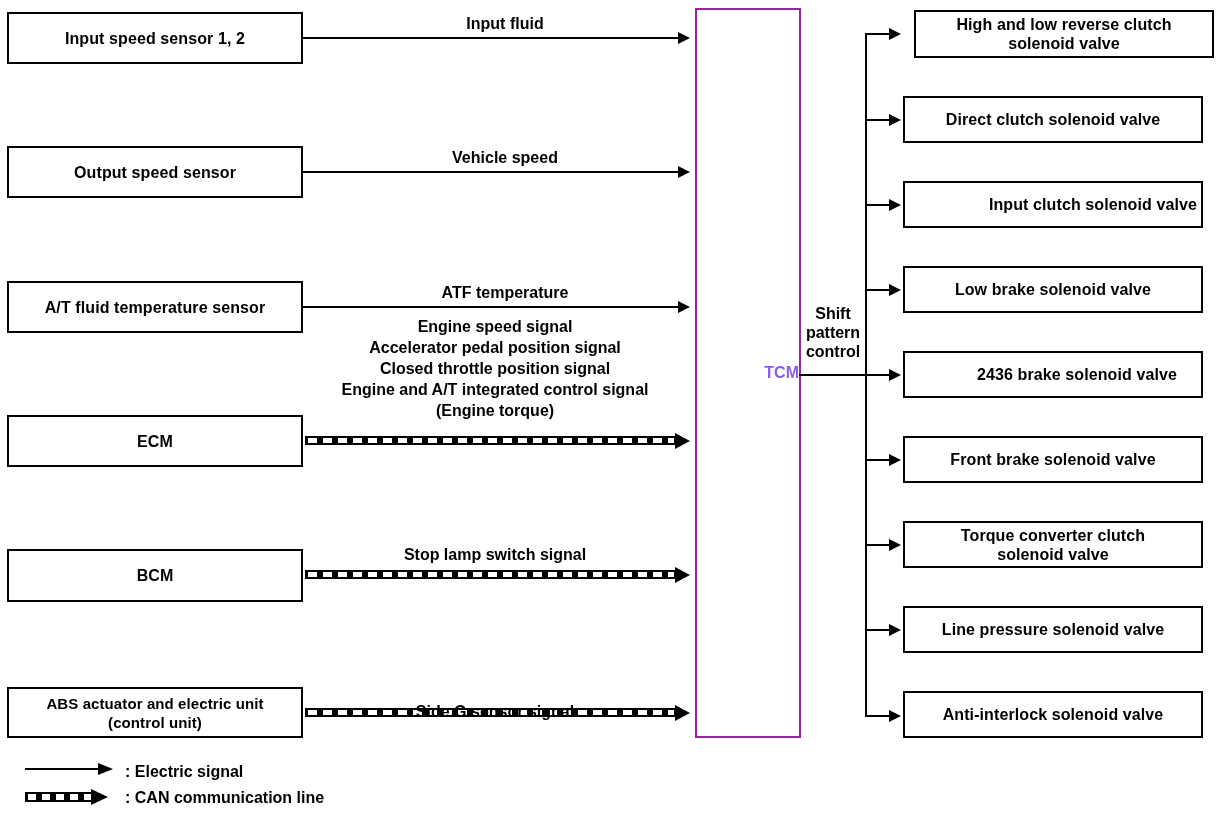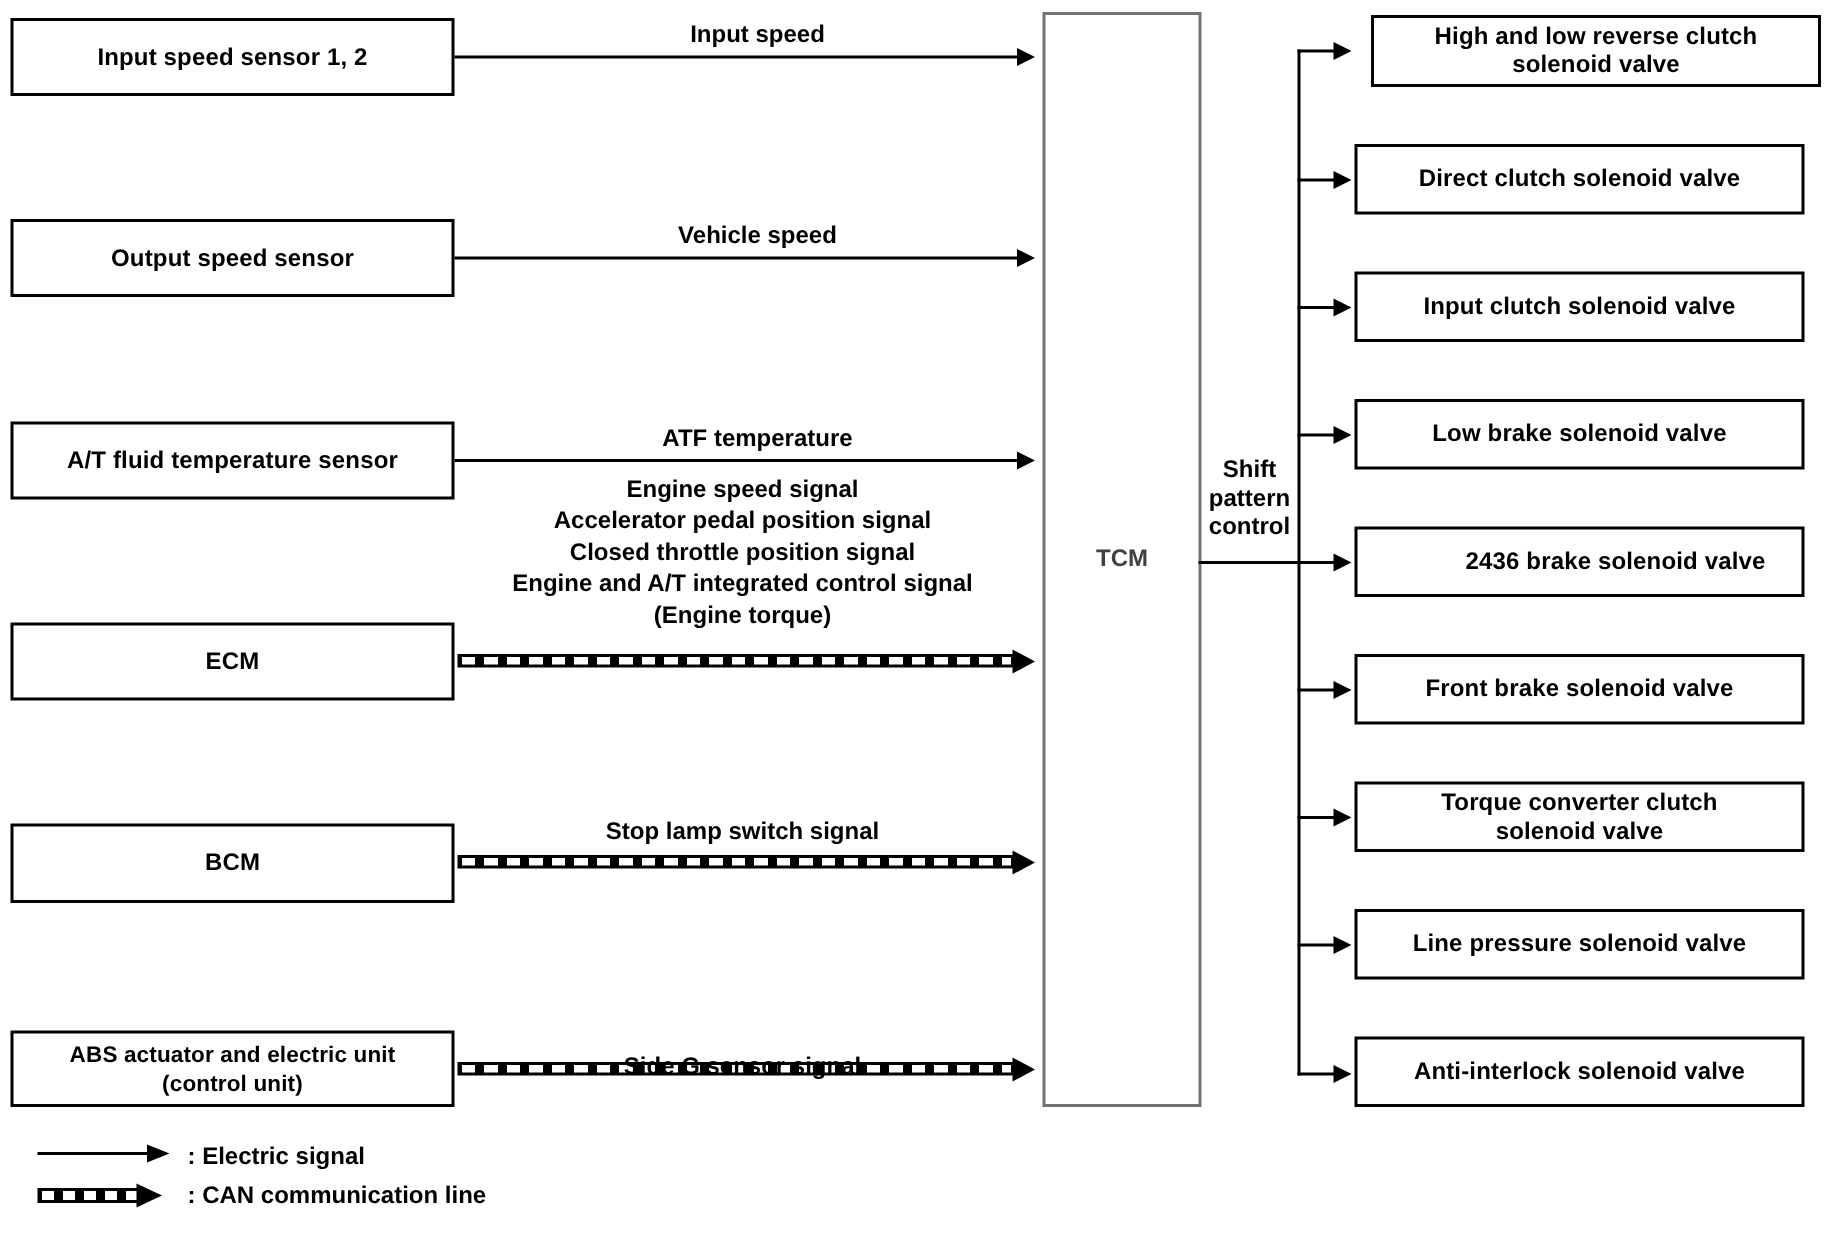--- a/index.html
+++ b/index.html
@@ -31,28 +31,28 @@
     font-weight:600;
     letter-spacing:.1px;
     padding:0 4px;
   }
   .box span{display:block;}
 
   
   .tcm-box{
     position:absolute;
     box-sizing:border-box;
-    border:2px solid #737373;
+    border:2px solid #a21caf;
     background:#fff;
     display:flex;
     align-items:center;
-    justify-content:center;
-    font-size:16px;
-    font-weight:600;
-    color:#404040;
+    justify-content:flex-end;
+    font-size:16px;
+    font-weight:600;
+    color:#8b5cf6;
   }
 
   
   .hline{
     position:absolute;
     background:#000;
     height:2px;
   }
   .vline{
     position:absolute;
@@ -182,21 +182,21 @@
     <span>BCM</span>
   </div>
 
   <div class="box" style="left:7px;top:687px;width:296px;height:51px;font-size:15px;line-height:19px;">
     <span style="white-space:pre-line;">ABS actuator and electric unit
 (control unit)</span>
   </div>
 
   <div class="hline" style="left:303px;top:37px;width:377px;"></div>
   <div class="arrow-r" style="left:678px;top:32px;"></div>
-  <div class="siglabel" style="left:330px;top:14px;width:350px;">Input speed</div>
+  <div class="siglabel" style="left:330px;top:14px;width:350px;">Input fluid</div>
 
   <div class="hline" style="left:303px;top:171px;width:377px;"></div>
   <div class="arrow-r" style="left:678px;top:166px;"></div>
   <div class="siglabel" style="left:330px;top:148px;width:350px;">Vehicle speed</div>
 
   <div class="hline" style="left:303px;top:306px;width:377px;"></div>
   <div class="arrow-r" style="left:678px;top:301px;"></div>
   <div class="siglabel" style="left:330px;top:283px;width:350px;">ATF temperature</div>
 
   <div class="canline" style="left:305px;top:436px;width:372px;"></div>
@@ -255,21 +255,21 @@
 
   <div class="box" style="left:897px;top:10px;width:300px;height:48px;margin-left:17px;">
     <span style="white-space:pre-line;">High and low reverse clutch
 solenoid valve</span>
   </div>
 
   <div class="box" style="left:903px;top:96px;width:300px;height:47px;">
     <span style="white-space:pre-line;">Direct clutch solenoid valve</span>
   </div>
 
-  <div class="box" style="left:903px;top:181px;width:300px;height:47px;">
+  <div class="box" style="left:903px;top:181px;width:300px;height:47px;justify-content:flex-end;">
     <span style="white-space:pre-line;">Input clutch solenoid valve</span>
   </div>
 
   <div class="box" style="left:903px;top:266px;width:300px;height:47px;">
     <span style="white-space:pre-line;">Low brake solenoid valve</span>
   </div>
 
   <div class="box" style="left:903px;top:351px;width:300px;height:47px;">
     <span style="white-space:pre-line;margin-left:48px;">2436 brake solenoid valve</span>
   </div>

